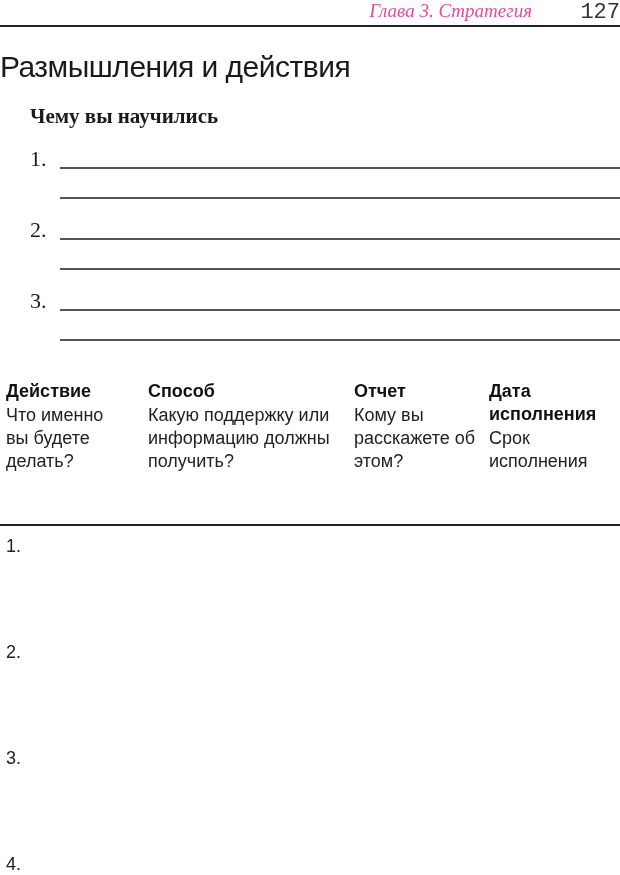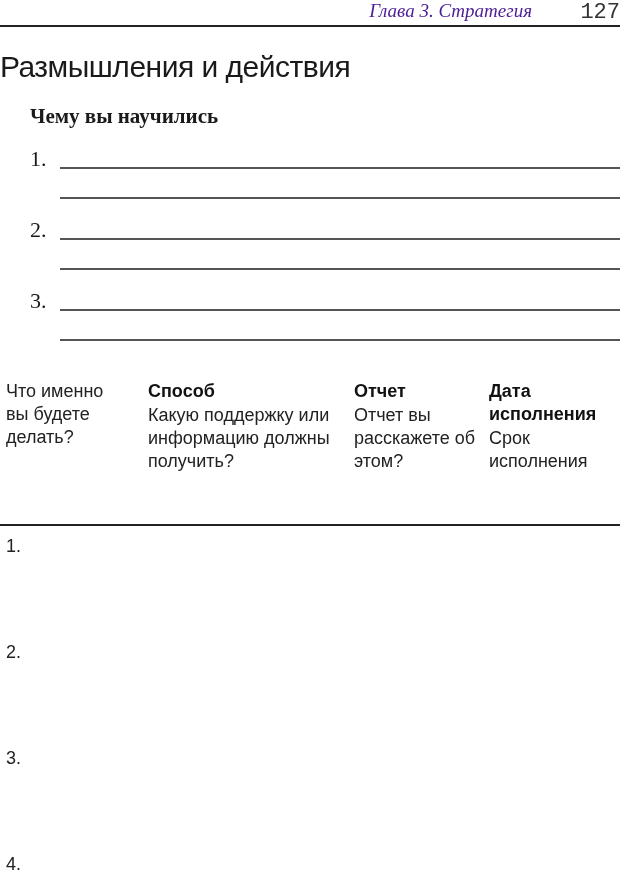--- a/index.html
+++ b/index.html
@@ -1,18 +1,18 @@
 <!DOCTYPE html>
 <html><head>
   <meta charset="utf-8">
   <style>
     html, body { margin:0; padding:0; background:#fff; }
     body { width:620px; height:875px; position:relative; overflow:hidden; color:#1a1a1a; }
     .running-head { position:absolute; left:0; top:0; width:620px; height:25px; border-bottom:2px solid #222; }
-    .rh-chapter { position:absolute; right:88px; top:0; font-family:"Liberation Serif", serif; font-style:italic; font-size:19px; color:#4c1d95; }
+    .rh-chapter { position:absolute; right:88px; top:0; font-family:"Liberation Serif", serif; font-style:italic; font-size:19px; color:#ec4899; }
     .rh-page { position:absolute; right:0; top:0; font-family:Liberation Mono, monospace; font-size:22px; color:#333; }
     .title { position:absolute; left:0; top:50px; font-family:"Liberation Sans", sans-serif; font-size:30px; font-weight:normal; margin:0; letter-spacing:-0.5px; color:#1a1a1a; }
     .subtitle { position:absolute; left:30px; top:104px; font-family:Liberation Serif, serif; font-weight:bold; font-size:21px; margin:0; color:#1a1a1a; }
     .learn-item { position:absolute; left:30px; font-family:"Liberation Serif", serif; font-size:22px; color:#1a1a1a; }
     .fill-line { position:absolute; left:60px; width:560px; height:2px; background:#555; }
     .table-head { position:absolute; top:380px; left:0; width:620px; height:144px; border-bottom:2px solid #222; font-family:"Liberation Sans", sans-serif; }
     .col { position:absolute; top:0; font-size:18px; line-height:23px; color:#222; }
     .col .h { font-weight:bold; color:#111; }
     .col p { margin:0; }
     .col p + p { margin-top:1px; }
@@ -37,29 +37,30 @@
 <span class="learn-item" style="top:217px">2.</span>
 <div class="fill-line" style="top:238px"></div>
 <div class="fill-line" style="top:268px"></div>
 
 <span class="learn-item" style="top:288px">3.</span>
 <div class="fill-line" style="top:309px"></div>
 <div class="fill-line" style="top:339px"></div>
 
 <div class="table-head">
   <div class="col" style="left:6px;width:120px">
+    <p class="h">Действие</p>
     <p>Что именно вы будете делать?</p>
   </div>
   <div class="col" style="left:148px;width:205px">
     <p class="h">Способ</p>
     <p>Какую поддержку или информацию должны получить?</p>
   </div>
   <div class="col" style="left:354px;width:125px">
     <p class="h">Отчет</p>
-    <p>Отчет вы расскажете об этом?</p>
+    <p>Кому вы расскажете об этом?</p>
   </div>
   <div class="col" style="left:489px;width:128px">
     <p class="h">Дата исполнения</p>
     <p>Срок исполнения</p>
   </div>
 </div>
 
 <span class="row-num" style="top:536px">1.</span>
 <span class="row-num" style="top:642px">2.</span>
 <span class="row-num" style="top:748px">3.</span>

